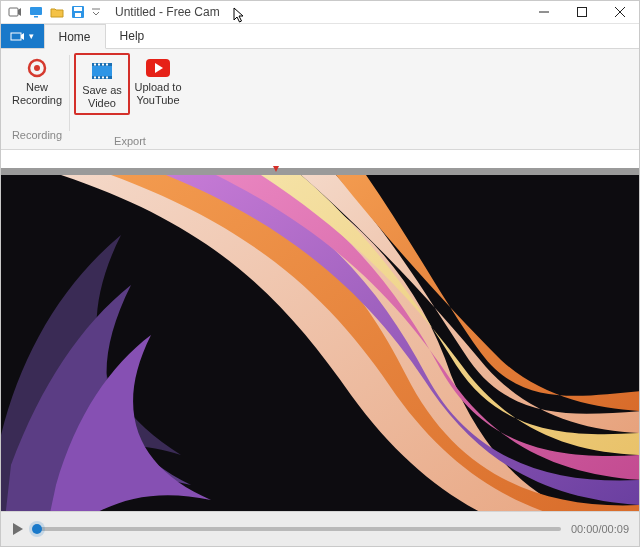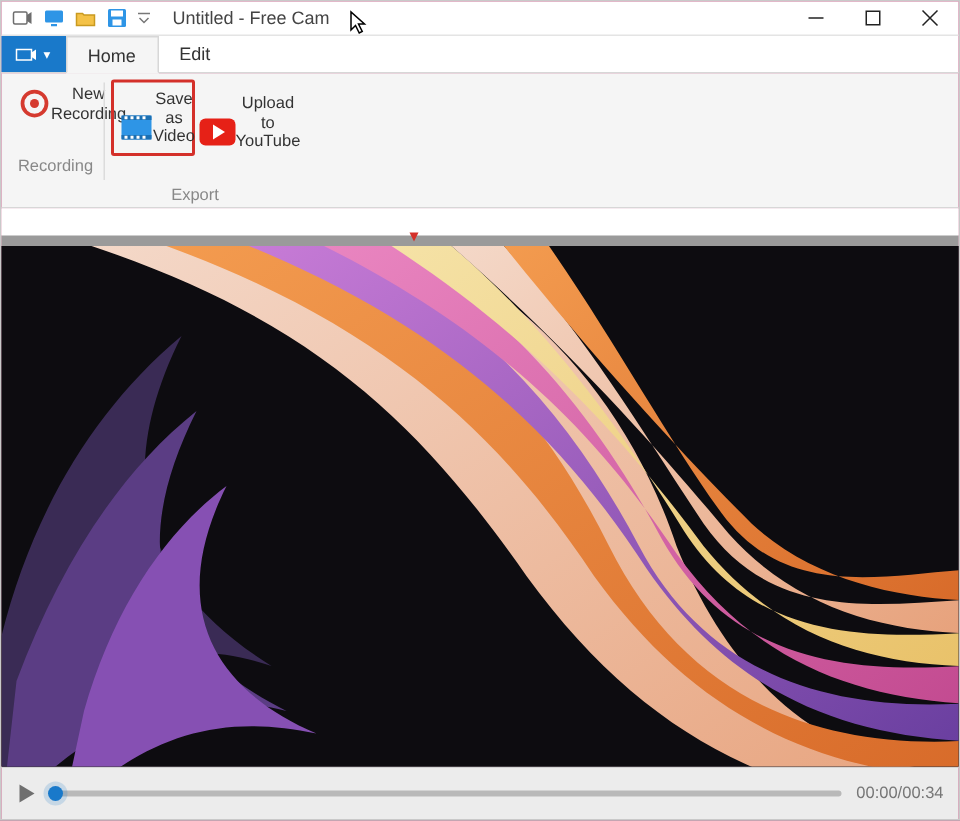--- a/index.html
+++ b/index.html
@@ -17,21 +17,21 @@
   .tabs-row{height:24px;background:#fff;display:flex;align-items:stretch;border-bottom:1px solid #d7d7d7}
   .file-tab{background:#1979ca;color:#fff;height:100%;display:flex;align-items:center;gap:4px;padding:0 10px}
   .file-tab .chev{font-size:9px}
   .tab{padding:0 14px;display:flex;align-items:center;color:#333;font-size:12px}
   .tab.active{background:#f5f5f5;border:1px solid #d7d7d7;border-bottom:1px solid #f5f5f5;margin-bottom:-1px}
   
   .ribbon{background:#f5f5f5;border-bottom:1px solid #d7d7d7;padding:4px 4px 2px 4px;display:flex;align-items:flex-start}
   .group{display:flex;flex-direction:column;align-items:center;padding:0 4px}
   .group-sep{width:1px;background:#dcdcdc;align-self:stretch;margin:2px 0 16px 0}
   .group-items{display:flex}
-  .big-btn{width:50px;display:flex;align-items:flex-end;justify-content:flex-start;padding:3px 2px 2px 2px;border:1px solid transparent;border-radius:2px;text-align:center;line-height:1.15}
+  .big-btn{width:50px;display:flex;flex-direction:column;align-items:center;justify-content:flex-start;padding:3px 2px 2px 2px;border:1px solid transparent;border-radius:2px;text-align:center;line-height:1.15}
   .big-btn .ic{height:22px;display:flex;align-items:center;justify-content:center;margin-bottom:2px}
   .big-btn .lbl{font-size:11px;color:#333}
   .group-title{font-size:11px;color:#888;margin-top:20px}
   .selected-box{border:2px solid #d4302a;border-radius:2px;padding:1px}
   
   .preview-wrap{flex:1;background:#fff;display:flex;flex-direction:column}
   .preview-gap{height:18px;background:#fff}
   .preview-bar{height:7px;background:#9a9a9a;position:relative}
   .tick{position:absolute;top:-2px;left:272px;width:6px;height:6px}
   .tick svg{display:block}
@@ -114,21 +114,21 @@
       <svg width="14" height="12">
           <rect x="0" y="3" width="10" height="7" fill="none" stroke="#fff"></rect>
           <path d="M10 5 l3 -2 v7 l-3 -2z" fill="#fff"></path>
         </svg>
       <span class="chev">▾</span>
     </div>
     <div class="tab active">
         <span>Home</span>
       </div>
     <div class="tab">
-        <span>Edit</span>
+        <span>Help</span>
       </div>
   </div>
 
   <div class="ribbon">
     <div class="group">
       <div class="group-items">
         <div class="big-btn">
           <span class="ic">
             <svg width="22" height="22">
                 <circle cx="11" cy="11" r="8" fill="none" stroke="#d53a2f" stroke-width="2.5"></circle>
@@ -235,17 +235,17 @@
   <div class="playbar">
     <span class="play-btn">
       <svg width="14" height="14">
           <path d="M2 1 L12 7 L2 13 Z" fill="#6f6f6f"></path>
         </svg>
     </span>
     <div class="track">
       <div class="knob"></div>
     </div>
     <div class="time">
-      <span>00:00</span>/<span>00:34</span>
+      <span>00:00</span>/<span>00:09</span>
     </div>
   </div>
 
 </div>
 
 </body></html>

